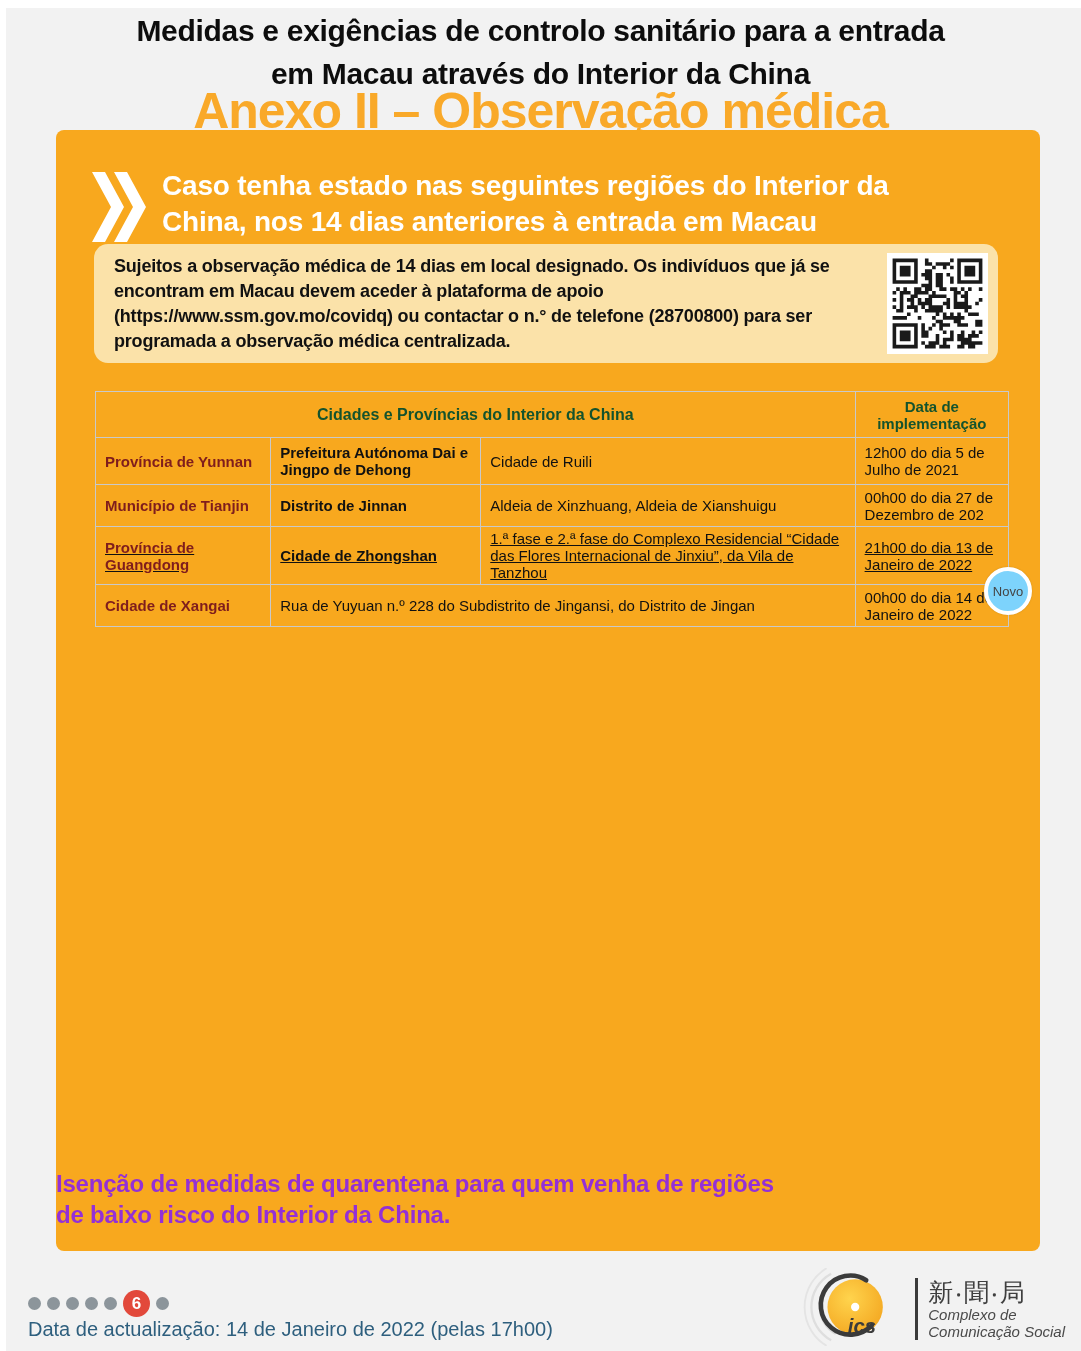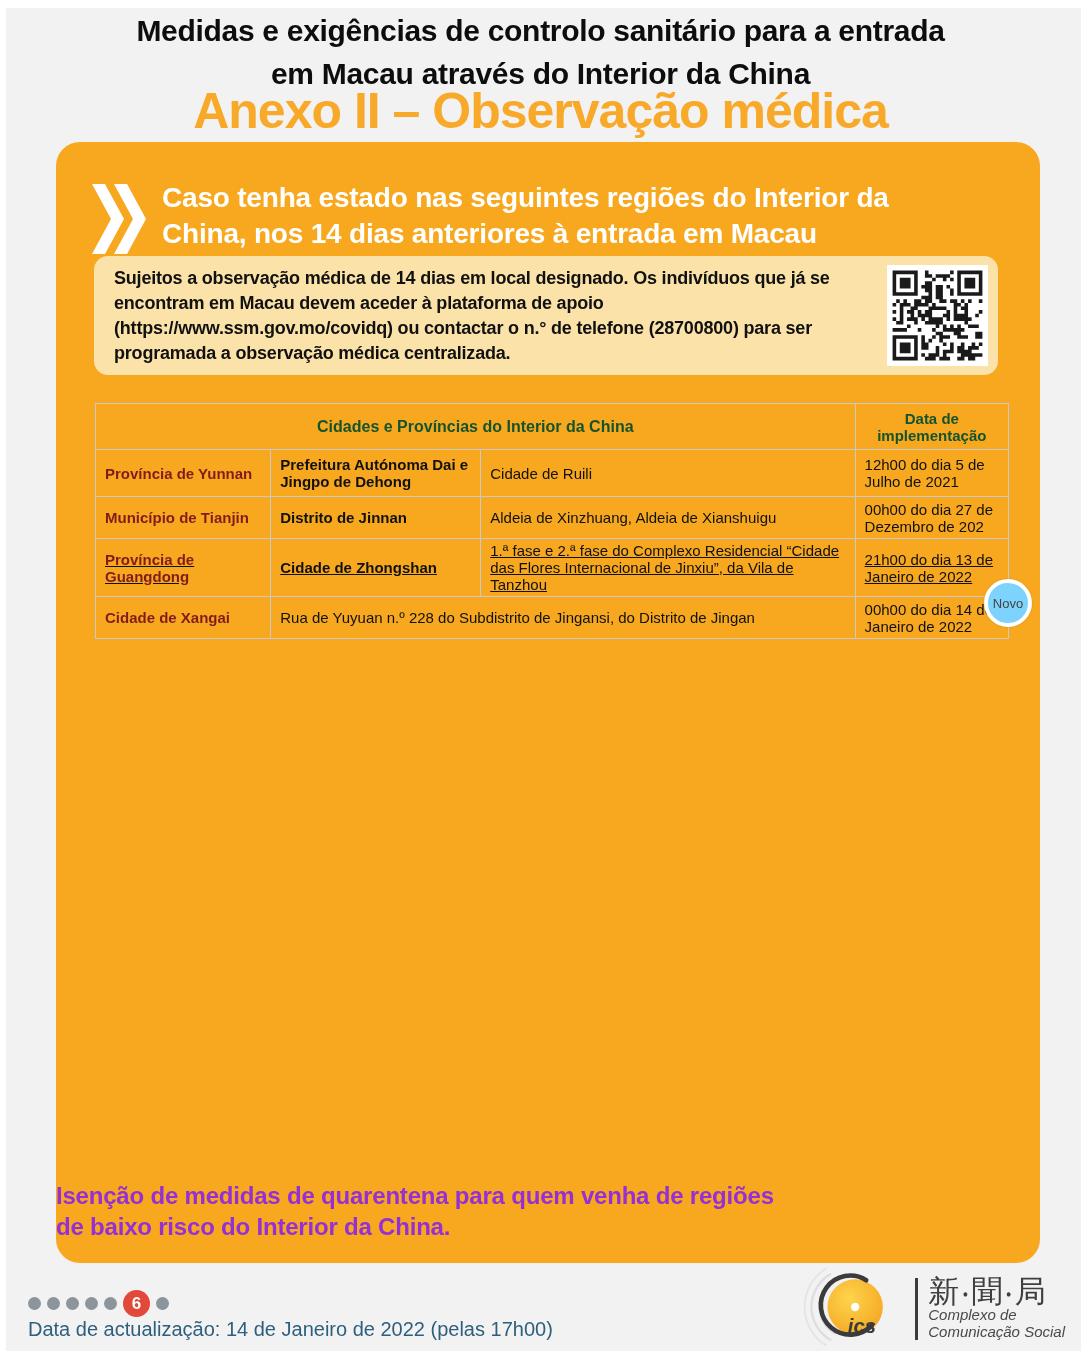--- a/index.html
+++ b/index.html
@@ -18,22 +18,22 @@
   }
   .title-line1 { top:14px; }
   .title-line2 { top:57px; }
   .subtitle {
     position:absolute; top:82px; left:0; width:100%; text-align:center;
     font-size:50px; font-weight:bold; color:#F9A929; letter-spacing:-1px;
   }
 
   
   .panel {
-    position:absolute; left:56px; top:142px; width:984px; height:1121px;
-    background:#F8A81E; border-radius:24px;
+    position:absolute; left:56px; top:130px; width:984px; height:1121px;
+    background:#F8A81E; border-radius:8px;
   }
   .panel-heading { position:absolute; top:38px; left:36px; display:flex; gap:16px; }
   .chevrons { flex:0 0 auto; margin-top:4px; }
   .heading-text { color:#ffffff; font-weight:bold; font-size:28px; line-height:36px; letter-spacing:-0.2px; }
 
   
   .info-box {
     position:absolute; top:114px; left:38px; width:904px; height:119px;
     background:#FBE2A9; border-radius:14px;
   }
@@ -86,21 +86,21 @@
     color:#fff; font-weight:bold; font-size:17px;
     display:flex; align-items:center; justify-content:center;
   }
   .update-text {
     position:absolute; left:28px; top:1318px;
     color:#2E5F7E; font-size:20px;
   }
 
   .gcs-logo { position:absolute; right:16px; top:1270px; display:flex; align-items:center; gap:10px; height:78px; }
   .gcs-divider { width:3px; height:62px; background:#3b3b3b; }
-  .gcs-text .cn { font-size:31px; color:#3f3f3f; letter-spacing:2px; line-height:28px; }
+  .gcs-text .cn { font-size:25px; color:#3f3f3f; letter-spacing:2px; line-height:28px; }
   .gcs-text .pt { font-style:italic; font-size:15px; color:#4a4a4a; line-height:17px; }
 </style>
 </head>
 <body>
 
 <div class="page">
   <div class="edge-top"></div>
   <div class="edge-left"></div>
 
   <div class="title-line1">Medidas e exigências de controlo sanitário para a entrada</div>

